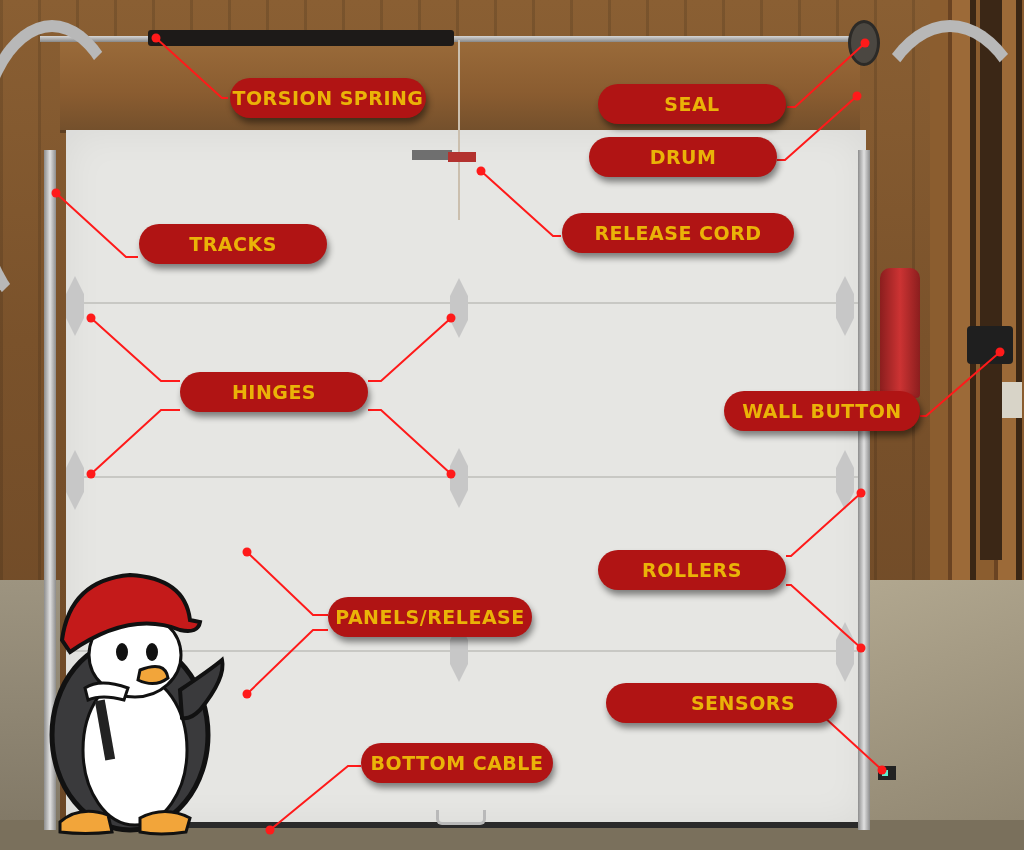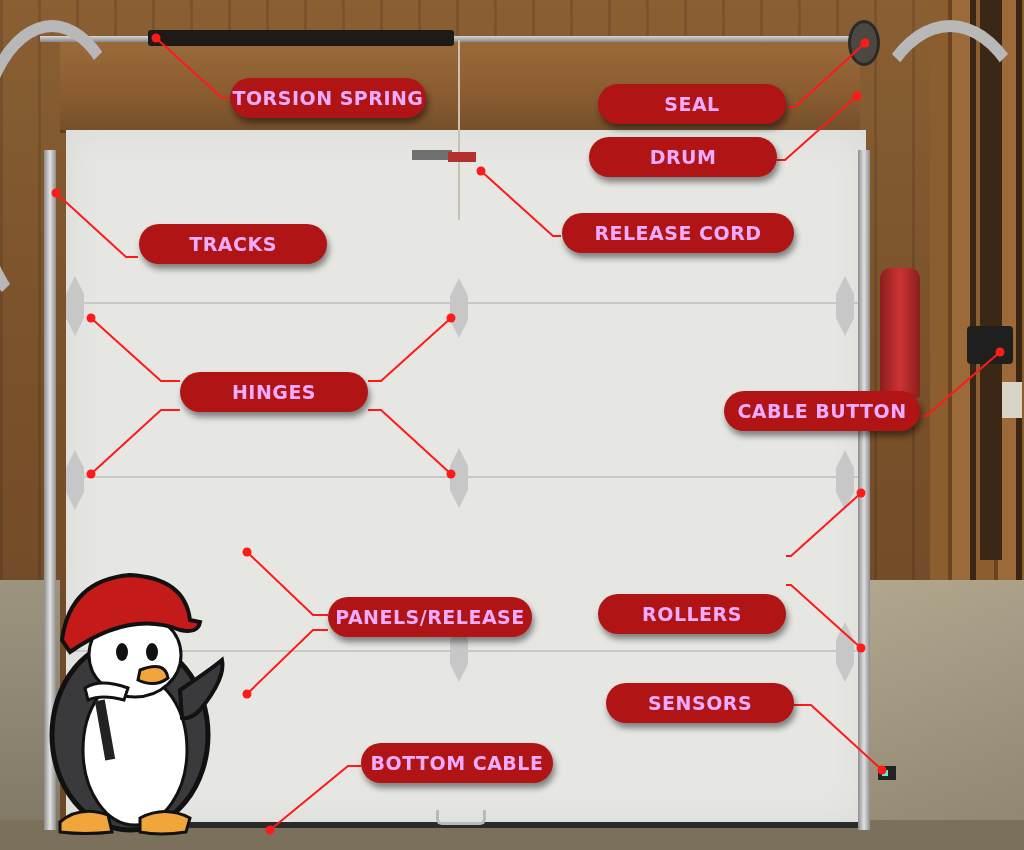--- a/index.html
+++ b/index.html
@@ -39,21 +39,21 @@
   .switch-plate{position:absolute;left:1002px;top:382px;width:20px;height:36px;background:#d8d4c8;}
   .sensor{position:absolute;left:878px;top:766px;width:18px;height:14px;background:#222;}
   .sensor-led{position:absolute;left:882px;top:770px;width:6px;height:6px;background:#5ff0d0;}
   
   .opener-arm{position:absolute;left:412px;top:150px;width:40px;height:10px;background:#6f6f6f;}
   .release-handle{position:absolute;left:448px;top:152px;width:28px;height:10px;background:#b3322f;}
   .cord{position:absolute;left:458px;top:40px;width:2px;height:180px;background:#cbbfae;}
 
   
   svg.leaders{position:absolute;left:0;top:0;width:1024px;height:850px;pointer-events:none;}
-  .label{position:absolute;height:40px;border-radius:20px;background:#b01414;color:#f0abfc;
+  .label{position:absolute;height:40px;border-radius:20px;background:#b01414;color:#eab308;
     font-family:"DejaVu Sans","Liberation Sans",sans-serif;font-weight:bold;font-size:19px;letter-spacing:0.5px;
     display:flex;align-items:center;justify-content:center;box-shadow:2px 5px 6px rgba(0,0,0,0.45);white-space:nowrap;}
 
   
   .penguin{position:absolute;left:40px;top:560px;width:190px;height:280px;}
 </style>
 </head>
 <body>
 
 <div class="scene">
@@ -135,24 +135,24 @@
     <polyline points="361,766 348,766 270,830" fill="none" stroke="#ff1a1a" stroke-width="2"></polyline>
     <circle cx="270" cy="830" r="4.5" fill="#ff1a1a"></circle>
   </svg>
 <div id="labels">
     <div class="label" style="left: 230px; top: 78px; width: 196px; background: rgb(176, 20, 20);">TORSION SPRING</div>
     <div class="label" style="left: 598px; top: 84px; width: 188px; background: rgb(176, 20, 20);">SEAL</div>
     <div class="label" style="left: 589px; top: 137px; width: 188px; background: rgb(176, 20, 20);">DRUM</div>
     <div class="label" style="left: 562px; top: 213px; width: 232px; background: rgb(176, 20, 20);">RELEASE CORD</div>
     <div class="label" style="left: 139px; top: 224px; width: 188px; background: rgb(176, 20, 20);">TRACKS</div>
     <div class="label" style="left: 180px; top: 372px; width: 188px; background: rgb(176, 20, 20);">HINGES</div>
-    <div class="label" style="left: 724px; top: 391px; width: 196px; background: rgb(176, 20, 20);">CABLE BUTTON</div>
-    <div class="label" style="left: 598px; top: 550px; width: 188px; background: rgb(176, 20, 20); margin-top: 44px;">ROLLERS</div>
+    <div class="label" style="left: 724px; top: 391px; width: 196px; background: rgb(176, 20, 20);">WALL BUTTON</div>
+    <div class="label" style="left: 598px; top: 550px; width: 188px; background: rgb(176, 20, 20);">ROLLERS</div>
     <div class="label" style="left: 328px; top: 597px; width: 204px; background: rgb(176, 20, 20);">PANELS/RELEASE</div>
-    <div class="label" style="left: 606px; top: 683px; width: 188px; background: rgb(176, 20, 20);">SENSORS</div>
+    <div class="label" style="left: 606px; top: 683px; width: 188px; background: rgb(176, 20, 20); padding-left: 43px;">SENSORS</div>
     <div class="label" style="left: 361px; top: 743px; width: 192px; background: rgb(176, 20, 20);">BOTTOM CABLE</div>
   </div>
 
 <svg class="penguin" viewBox="0 0 190 280">
 
   <ellipse cx="90" cy="175" rx="78" ry="95" fill="#3a3a3c" stroke="#111" stroke-width="5"></ellipse>
   <ellipse cx="95" cy="190" rx="52" ry="75" fill="#fff" stroke="#111" stroke-width="3"></ellipse>
 
   <ellipse cx="95" cy="95" rx="46" ry="42" fill="#fff" stroke="#111" stroke-width="3"></ellipse>
 

